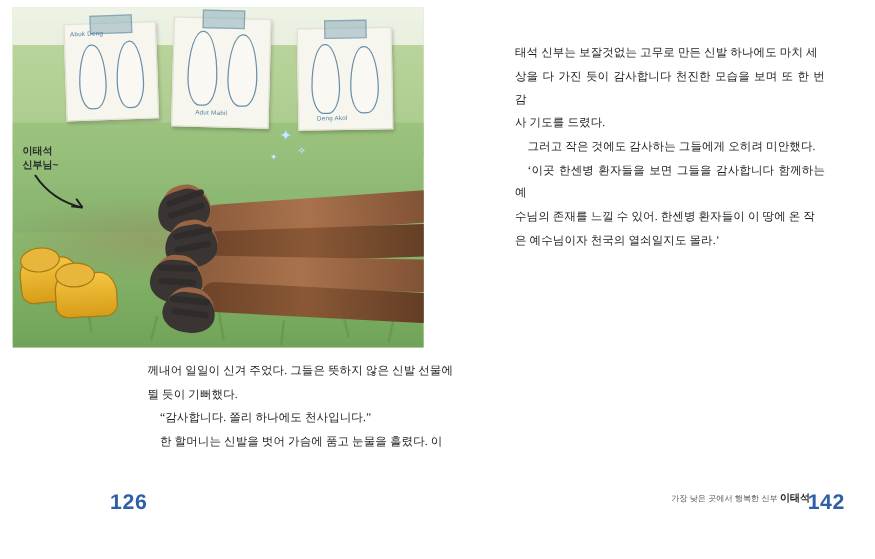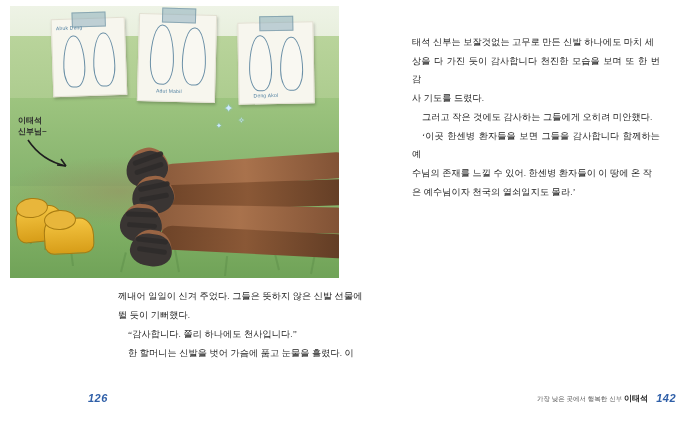--- a/index.html
+++ b/index.html
@@ -200,25 +200,24 @@
     color: #1b1b1b;
     text-align: justify;
     margin: 0 0 1px 0;
     letter-spacing: .1px;
   }
   .para.indent { text-indent: 10px; }
 
   .folio {
     position: absolute;
     font-family: "Liberation Sans", sans-serif;
-    font-size: 11px;
+    font-size: 17px;
     font-weight: bold;
     color: #2f5fa8;
     letter-spacing: .5px;
-    font-style: italic;
   }
   #folio-left { left: 88px; top: 392px; }
   #folio-right { right: 24px; top: 392px; color: #2f5fa8; }
 
   .running-head {
     position: absolute;
     right: 52px;
     top: 393px;
     font-family: "Liberation Sans", sans-serif;
     font-size: 6.5px;

